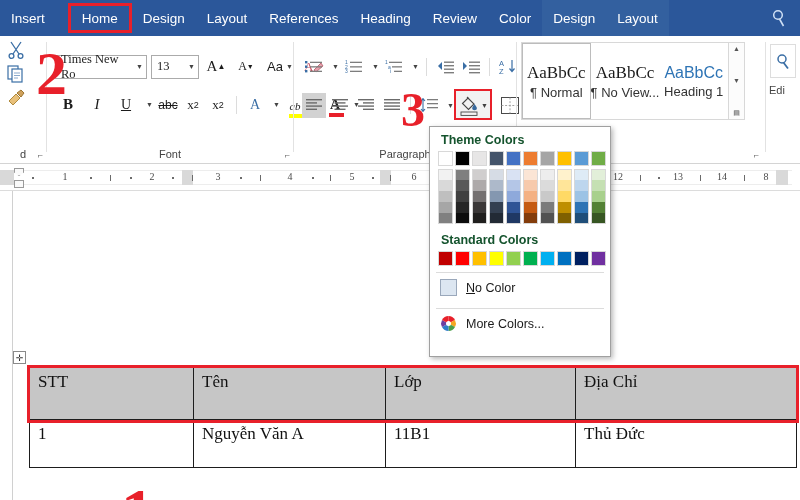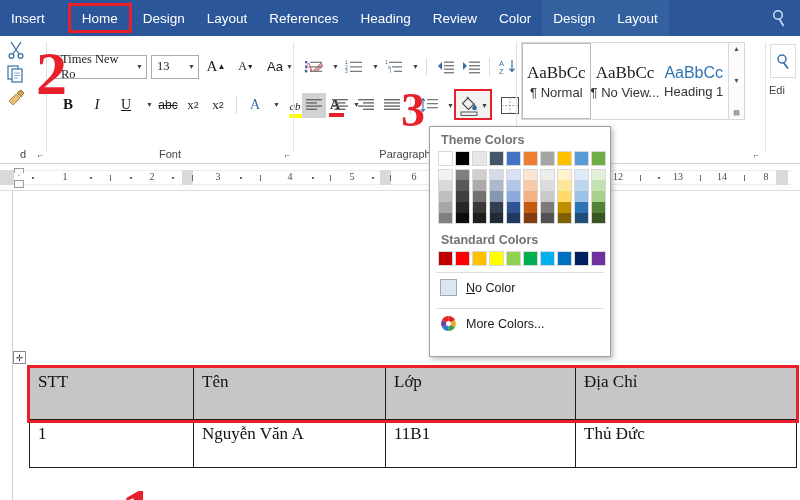--- a/index.html
+++ b/index.html
@@ -210,21 +210,21 @@
   .unica .rest{ color:#1f6fb2; }
   .cap{ position:absolute; left:41px; top:-6px; width:17px; height:9px; }
 
   
   .dropdown{
     position:absolute; left:429px; top:126px; width:182px; height:231px;
     background:#ffffff; border:1px solid #a0a0a0;
     box-shadow:2px 2px 5px rgba(0,0,0,.28); z-index:60;
   }
   .dd-title{
-    font-size:12.5px; font-weight:700; color:#737373; padding:6px 0 4px 11px;
+    font-size:12.5px; font-weight:700; color:#14532d; padding:6px 0 4px 11px;
     font-family:"Liberation Sans",sans-serif;
   }
   .swatch-row{ display:flex; gap:2px; padding:0 0 0 8px; }
   .sw{ width:15px; height:15px; border:1px solid #d8d8d8; }
   .theme-grid{ display:flex; gap:2px; padding:3px 0 0 8px; }
   .theme-col{ display:flex; flex-direction:column; }
   .theme-col .sw2{ width:15px; height:11px; border-left:1px solid #d8d8d8;
     border-right:1px solid #d8d8d8; }
   .theme-col .sw2:first-child{ border-top:1px solid #d8d8d8; }
   .theme-col .sw2:last-child{ border-bottom:1px solid #d8d8d8; }

